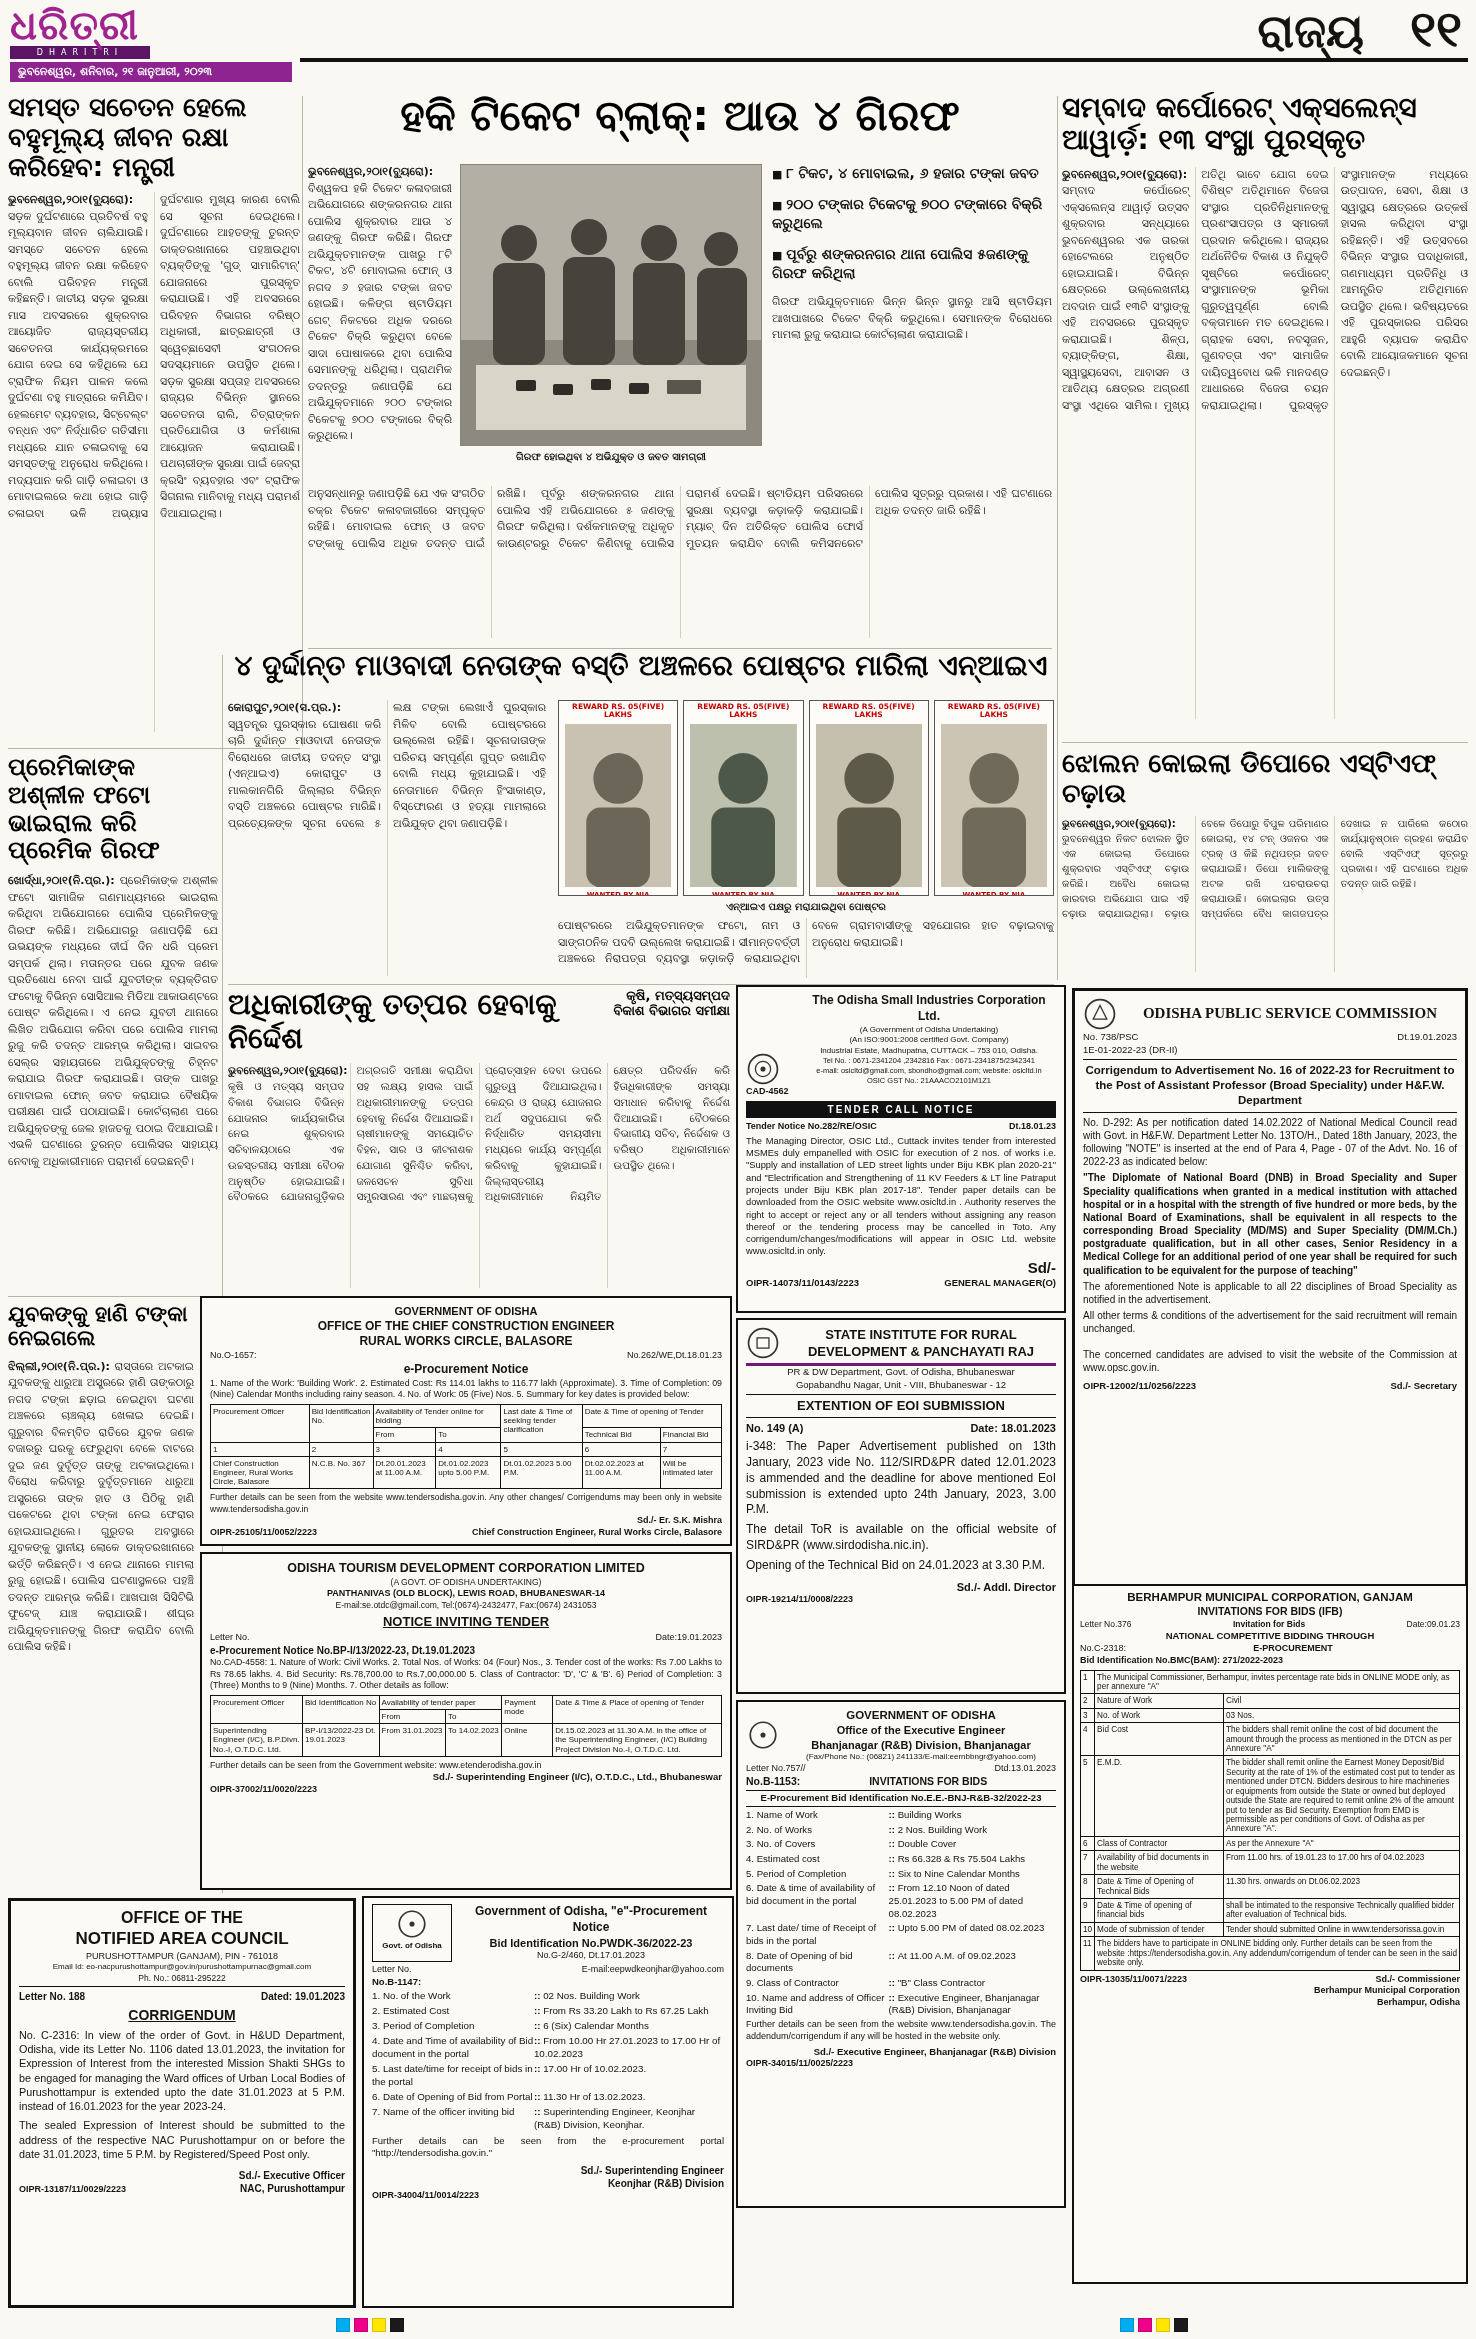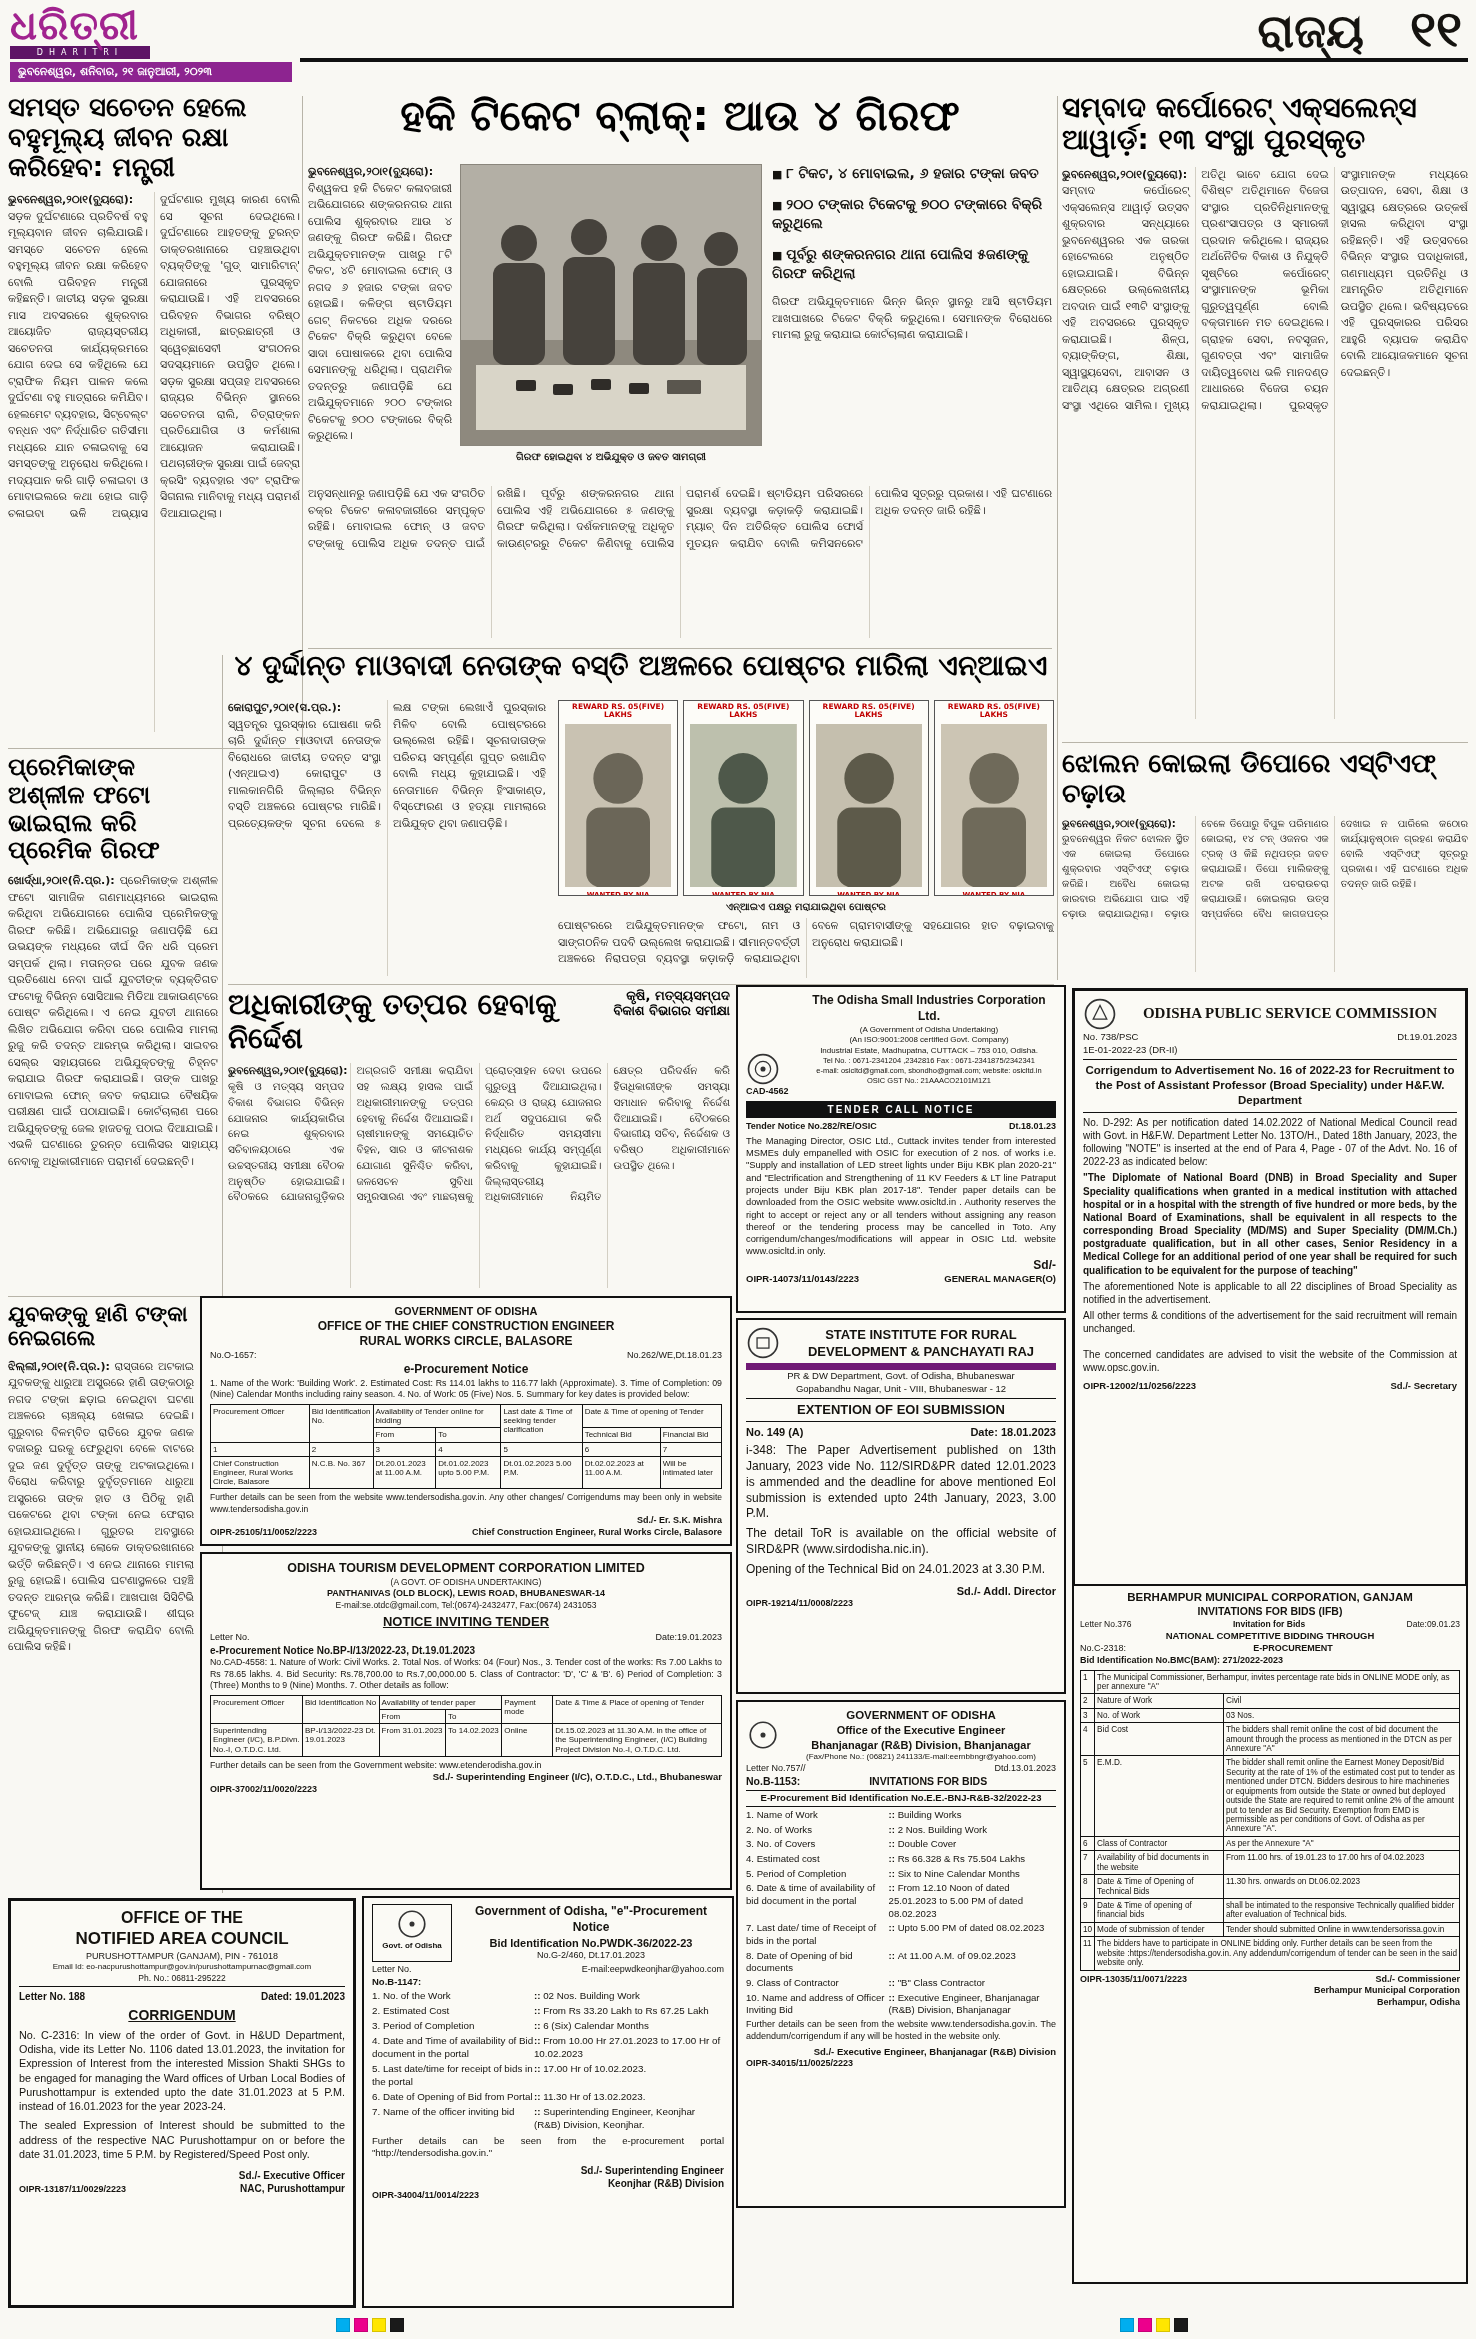--- a/index.html
+++ b/index.html
@@ -247,21 +247,21 @@
     </div>
     <div class="row-sb">
       <span style="font-size:9px" class="nb">CAD-4562</span>
     </div>
     <div class="band">TENDER CALL NOTICE</div>
     <div class="row-sb nb" style="font-size:9px">
       <span>Tender Notice No.282/RE/OSIC</span>
       <span>Dt.18.01.23</span>
     </div>
     <div class="just" style="font-size:9.3px;margin-top:2px">The Managing Director, OSIC Ltd., Cuttack invites tender from interested MSMEs duly empanelled with OSIC for execution of 2 nos. of works i.e. "Supply and installation of LED street lights under Biju KBK plan 2020-21" and "Electrification and Strengthening of 11 KV Feeders &amp; LT line Patraput projects under Biju KBK plan 2017-18". Tender paper details can be downloaded from the OSIC website www.osicltd.in . Authority reserves the right to accept or reject any or all tenders without assigning any reason thereof or the tendering process may be cancelled in Toto. Any corrigendum/changes/modifications will appear in OSIC Ltd. website www.osicltd.in only.</div>
-    <div class="sigr" style="font-size:12px">Sd/-</div>
+    <div class="sigr" style="font-size:15px">Sd/-</div>
     <div class="row-sb nb" style="font-size:9.5px">
       <span>OIPR-14073/11/0143/2223</span>
       <span>GENERAL MANAGER(O)</span>
     </div>
   </div>
 
   <div class="notice" style="left:1072px;top:988px;width:396px;height:704px;border-width:3px">
     <div style="display:flex;gap:6px;align-items:center">
       <svg class="emblem" viewBox="0 0 40 40">
           <circle cx="20" cy="20" r="17" fill="none" stroke="#333" stroke-width="2"></circle>
@@ -375,21 +375,21 @@
         <td>Dt.15.02.2023 at 11.30 A.M. in the office of the Superintending Engineer, (I/C) Building Project Division No.-I, O.T.D.C. Ltd.</td>
       </tr>
     </tbody>
       </table>
     <div class="just" style="font-size:8.8px">Further details can be seen from the Government website: www.etenderodisha.gov.in</div>
     <div class="sigr" style="font-size:9.5px">Sd./- Superintending Engineer (I/C), O.T.D.C., Ltd., Bhubaneswar</div>
     <div class="nb" style="font-size:9px">OIPR-37002/11/0020/2223</div>
   </div>
 
   <div class="notice" style="left:736px;top:1318px;width:330px;height:376px">
-    <div style="display:flex;gap:6px;align-items:center;border-bottom:7px solid #701a75;padding-bottom:3px">
+    <div style="display:flex;gap:6px;align-items:center;border-bottom:3px solid #701a75;padding-bottom:3px">
       <svg class="emblem" viewBox="0 0 40 40">
           <circle cx="20" cy="20" r="17" fill="none" stroke="#333" stroke-width="2"></circle>
           <rect x="13" y="14" width="14" height="12" fill="none" stroke="#333" stroke-width="1.5"></rect>
         </svg>
       <div style="flex:1" class="nc nb">
         <div style="font-size:13px">STATE INSTITUTE FOR RURAL</div>
         <div style="font-size:13px">DEVELOPMENT &amp; PANCHAYATI RAJ</div>
       </div>
     </div>
     <div class="nc" style="font-size:9.5px">PR &amp; DW Department, Govt. of Odisha, Bhubaneswar</div>

